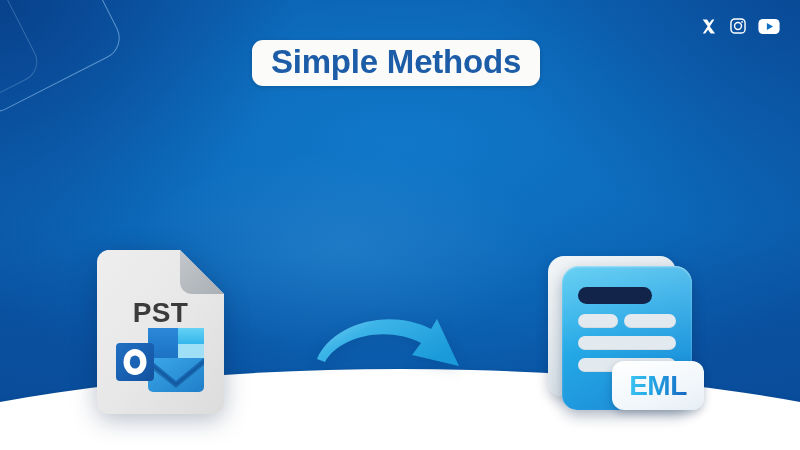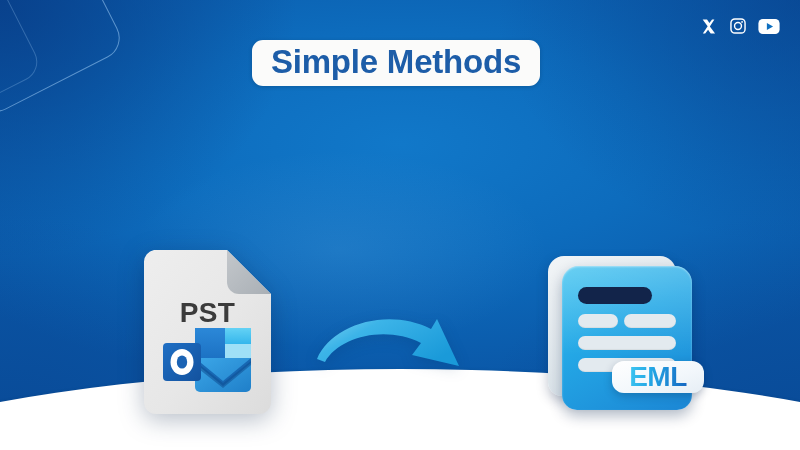--- a/index.html
+++ b/index.html
@@ -111,21 +111,20 @@
     padding:0 120px;
   }
 
   
   .pst-card {
     position:absolute;
     left:97px; top:250px;
     width:127px; height:164px;
     z-index:6;
     filter:drop-shadow(0 6px 12px rgba(0,25,60,.28));
-    margin-left:47px;
   }
   .pst-card svg { display:block; }
   .pst-label {
     position:absolute;
     left:0; right:0; top:47px;
     text-align:center;
     font-size:28px;
     font-weight:bold;
     color:#3b3b3b;
     letter-spacing:.3px;
@@ -189,21 +188,21 @@
     height:14px;
     box-shadow:inset 0 -1px 1px rgba(0,0,0,.06);
   }
   .eml-bar.b1 { left:16px; top:48px; width:40px; }
   .eml-bar.b2 { left:62px; top:48px; width:52px; }
   .eml-bar.b3 { left:16px; top:70px; width:98px; }
   .eml-bar.b4 { left:16px; top:92px; width:98px; }
   .eml-badge {
     position:absolute;
     left:64px; top:105px;
-    width:92px; height:32px;
+    width:92px; height:49px;
     background:linear-gradient(160deg,#ffffff 0%,#f2f7fb 60%,#e6eef5 100%);
     border-radius:12px;
     box-shadow:0 3px 8px rgba(0,30,70,.26);
     display:flex; align-items:center; justify-content:center;
     z-index:3;
   }
   .eml-badge span {
     font-size:28px;
     font-weight:bold;
     letter-spacing:-.5px;

